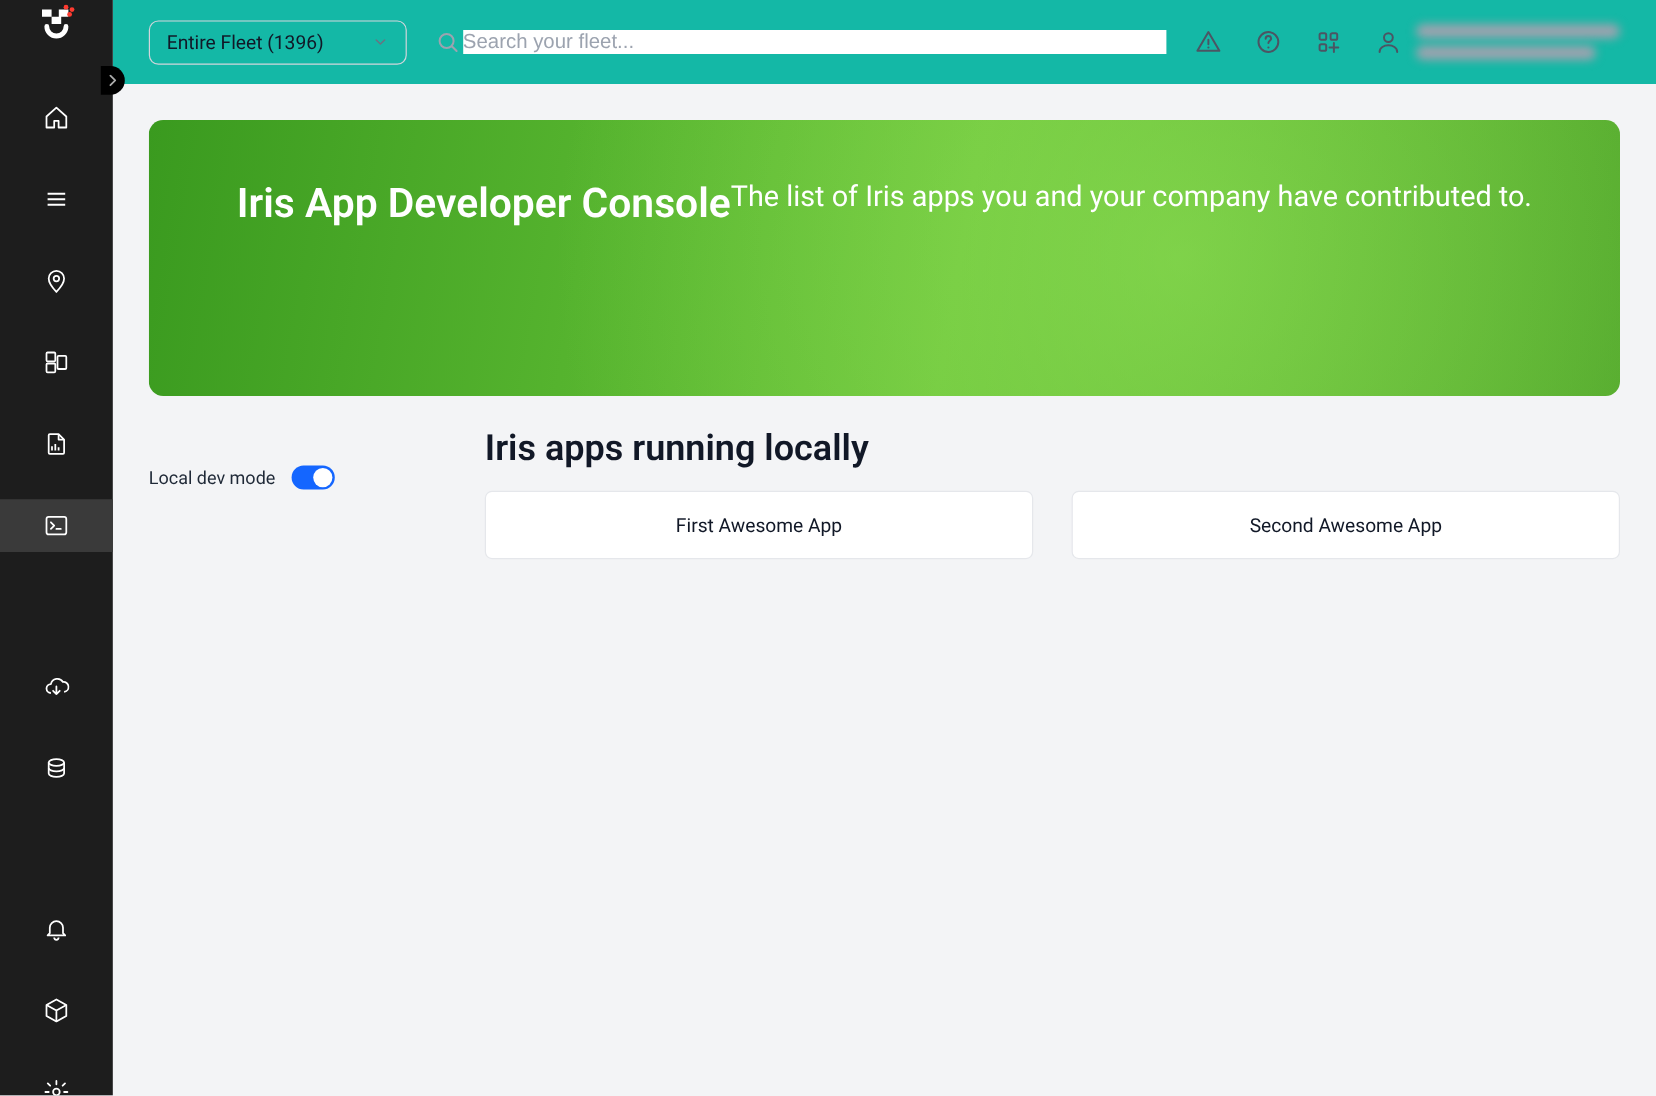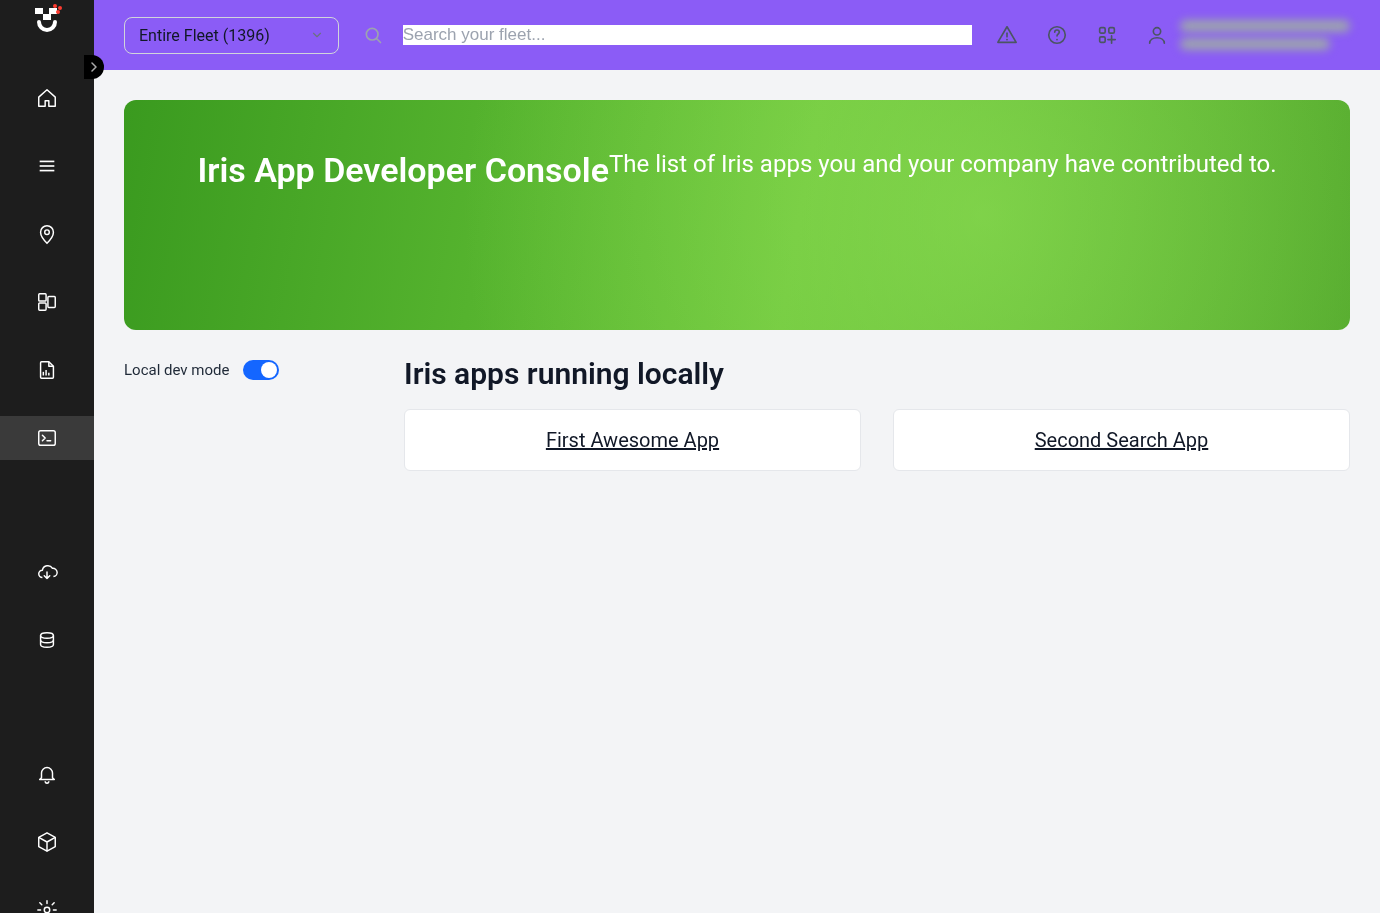--- a/index.html
+++ b/index.html
@@ -67,21 +67,21 @@
 
   
   .main-col {
     flex: 1;
     display: flex;
     flex-direction: column;
     min-width: 0;
   }
   .topbar {
     height: 70px;
-    background: #8b5cf6;
+    background: #14b8a6;
     display: flex;
     align-items: center;
     padding: 0 30px;
     gap: 24px;
   }
   .fleet-select {
     border: 1px solid #d1d5db;
     border-radius: 8px;
     padding: 8px 14px;
     display: flex;
@@ -89,21 +89,21 @@
     gap: 40px;
     font-size: 16px;
     color: #111827;
     cursor: pointer;
     min-width: 210px;
     justify-content: space-between;
   }
   .search-area {
     display: flex;
     align-items: center;
-    gap: 20px;
+    gap: 3px;
     flex: 1;
     color: #9ca3af;
   }
   .search-input {
     border: none;
     outline: none;
     font-size: 17px;
     color: #374151;
     flex: 1;
   }
@@ -162,20 +162,21 @@
     width: 250px;
     flex-shrink:0;
     padding-top: 4px;
   }
   .toggle-row {
     display:flex;
     align-items:center;
     gap: 14px;
     font-size: 15px;
     color: #1f2937;
+    margin-top: 28px;
   }
   .toggle {
     width: 36px; height: 20px; border-radius: 999px;
     background: #1466ff;
     position: relative;
     cursor: pointer;
   }
   .toggle-knob {
     position: absolute;
     width: 16px; height: 16px;
@@ -188,24 +189,23 @@
     display: grid;
     grid-template-columns: 1fr 1fr;
     gap: 32px;
   }
   .card {
     background: #fff;
     border: 1px solid #e5e7eb;
     border-radius: 6px;
     padding: 18px 6px;
     text-align: center;
-    font-size: 20px;
+    font-size: 16px;
     color:#111827;
     cursor: pointer;
-    text-decoration: underline;
   }
 
   svg { display:block; }
 </style>
 </head>
 <body>
 
 <div class="sidebar">
   <div class="logo-area">
     <svg width="36" height="36" viewBox="0 0 36 36">
@@ -371,19 +371,19 @@
           </div>
         </div>
       </div>
       <div class="main-panel">
         <div class="section-title">Iris apps running locally</div>
         <div class="cards">
           <div class="card">
             <span>First Awesome App</span>
           </div>
           <div class="card">
-            <span>Second Search App</span>
+            <span>Second Awesome App</span>
           </div>
         </div>
       </div>
     </div>
   </div>
 </div>
 
 </body></html>

